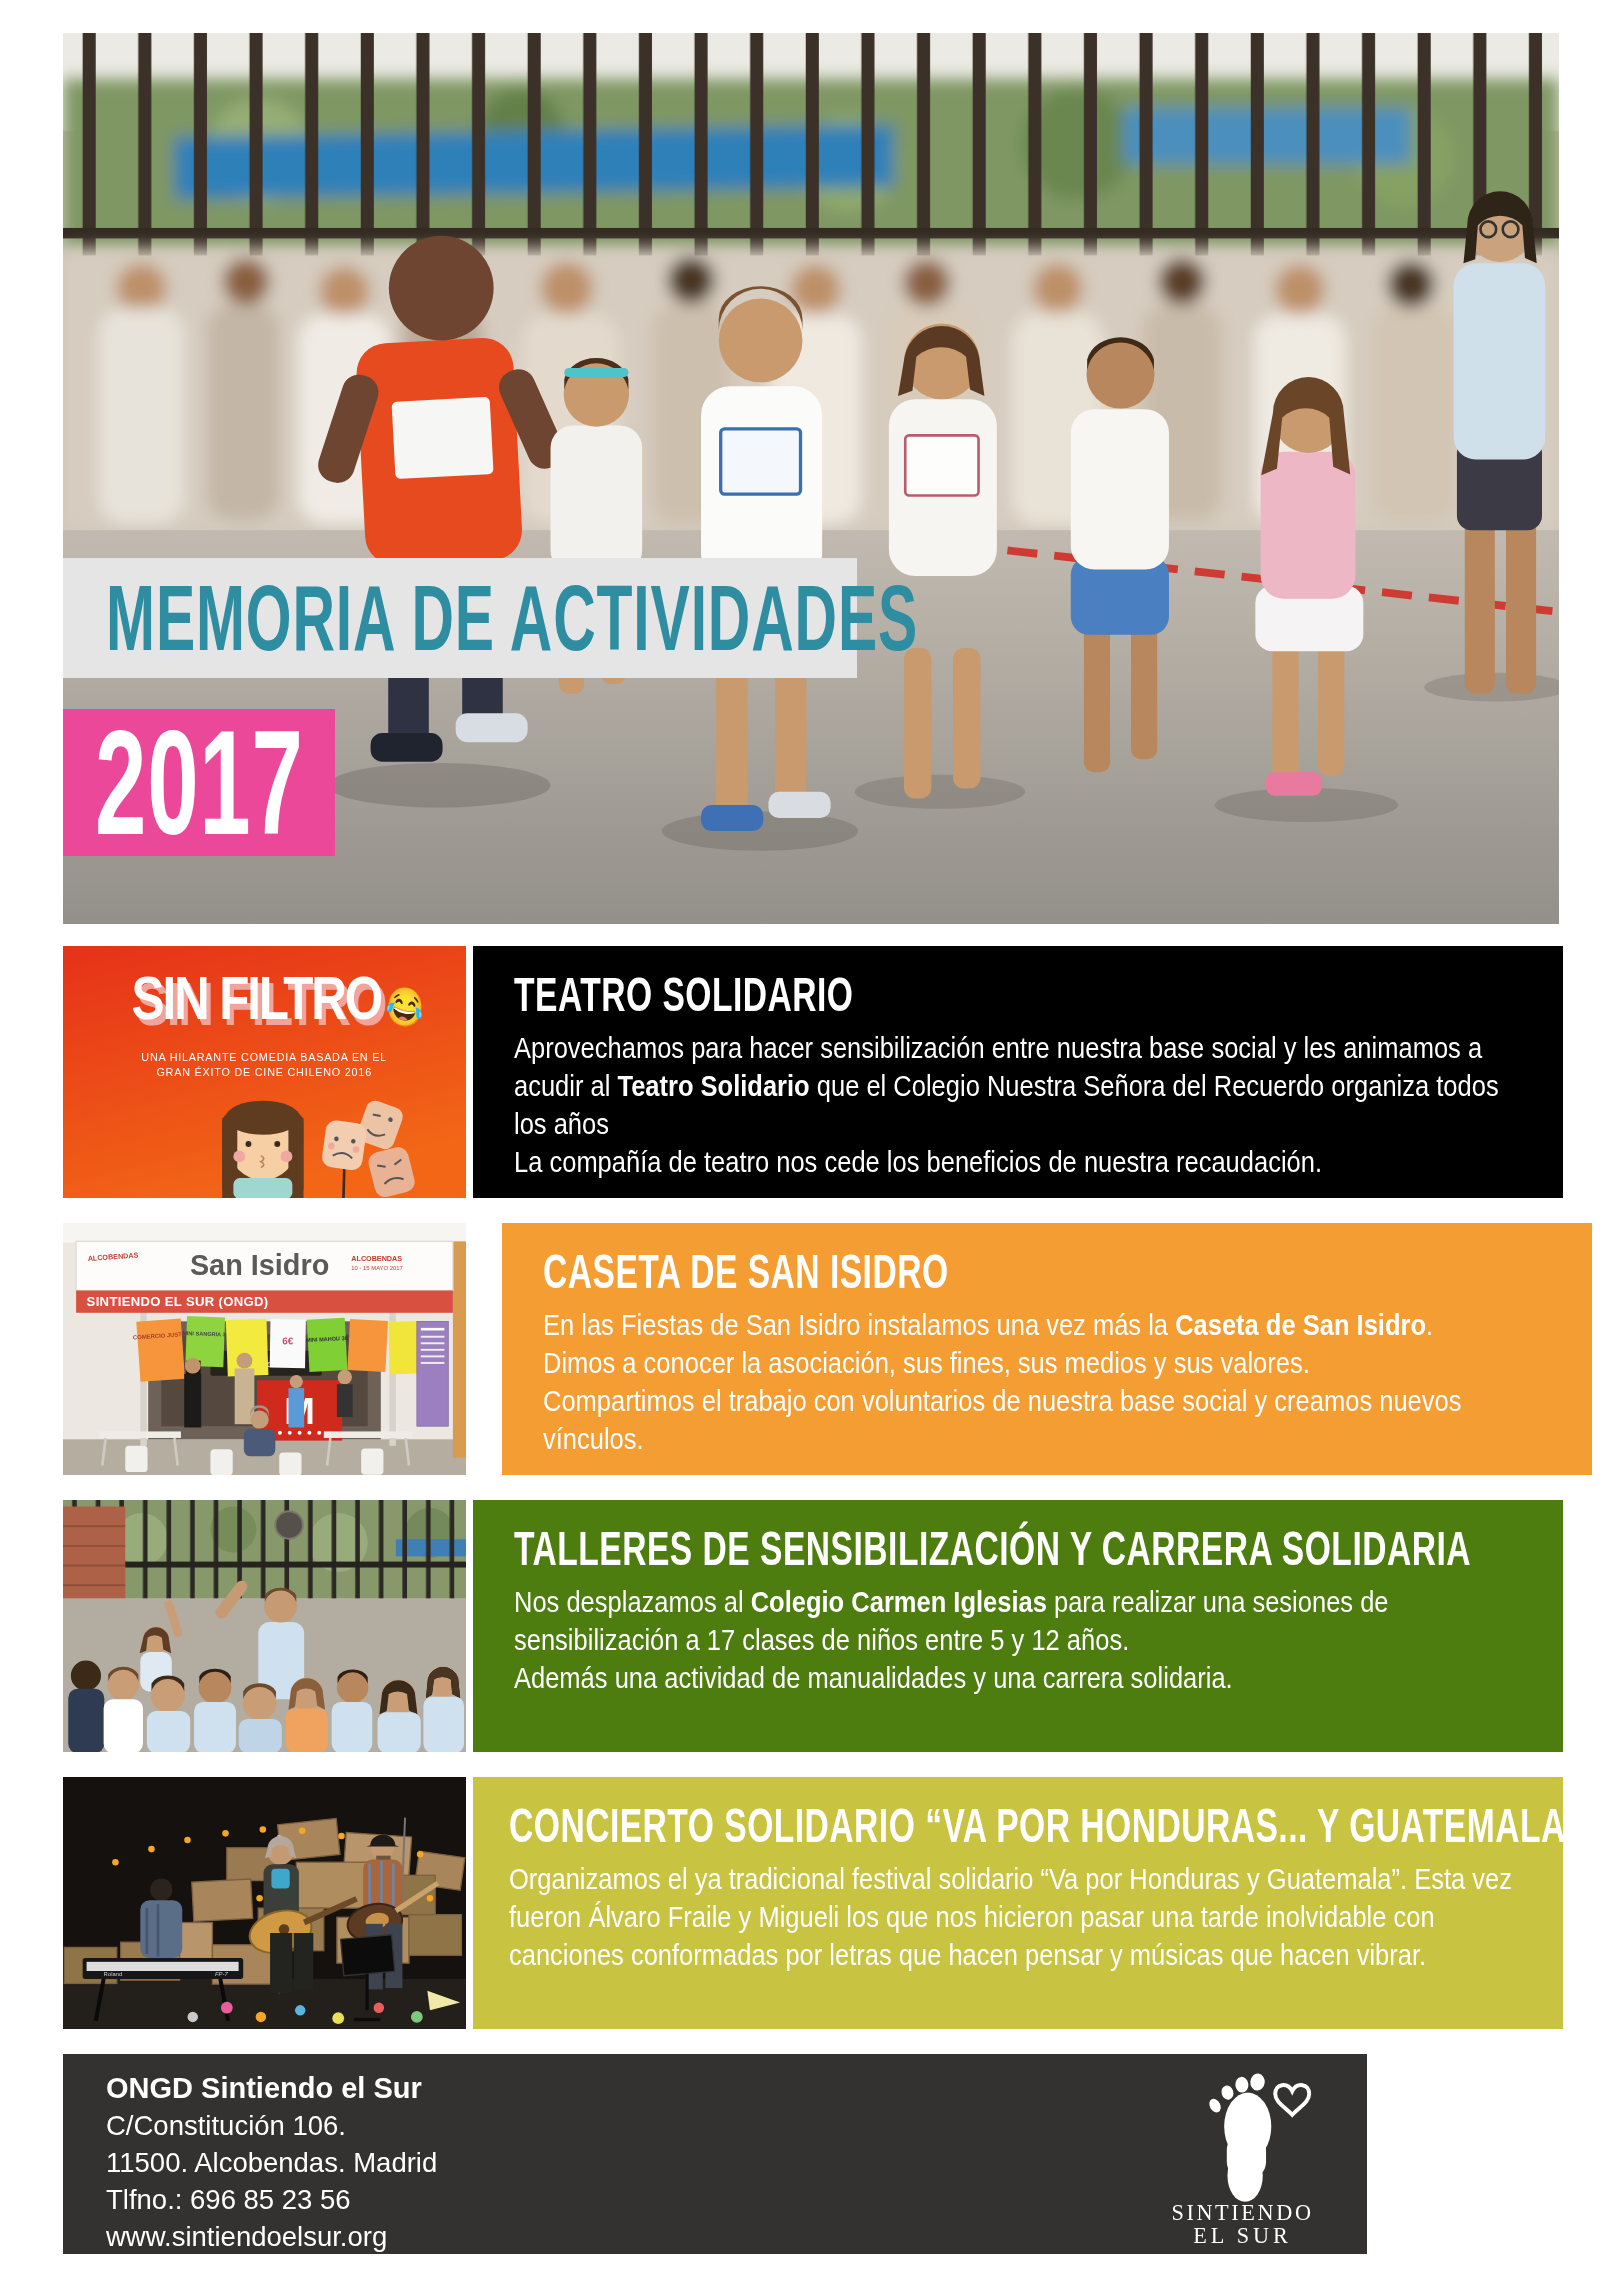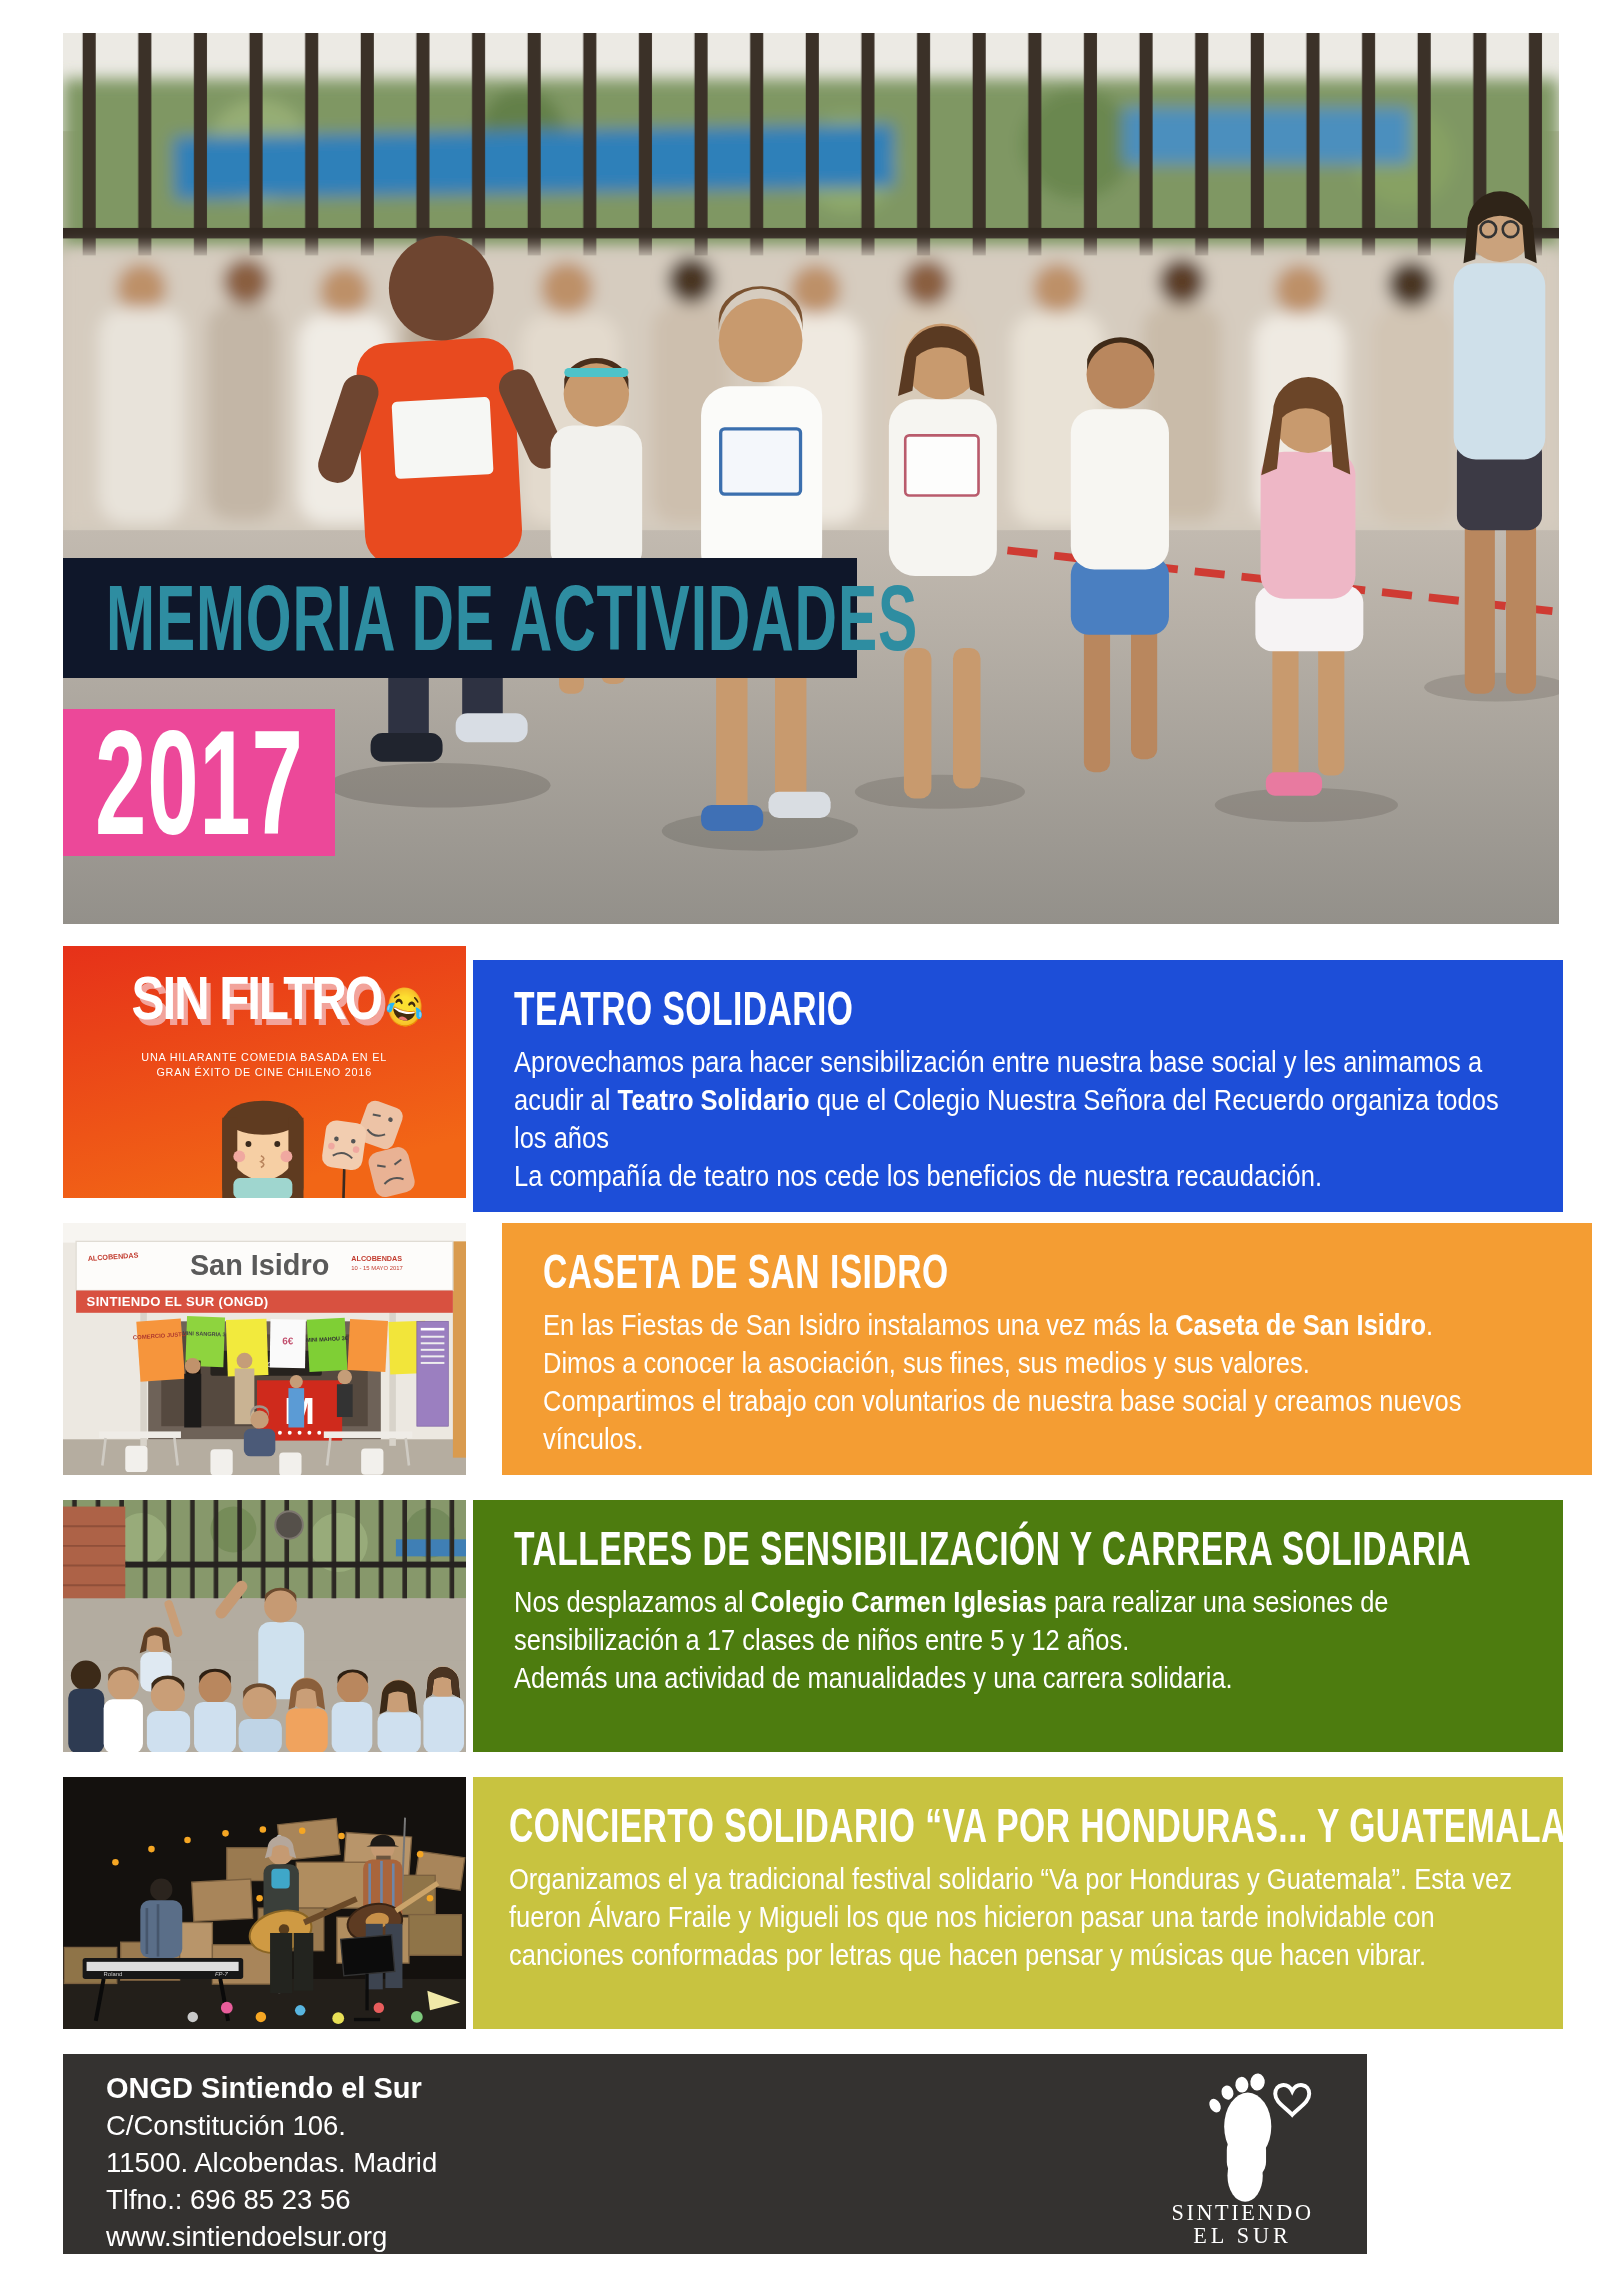--- a/index.html
+++ b/index.html
@@ -5,21 +5,21 @@
   html,body{margin:0;padding:0;}
   body{
     width:1623px;height:2295px;position:relative;background:#ffffff;
     font-family:"Liberation Sans", sans-serif;overflow:hidden;
   }
   .abs{position:absolute;}
 
   
   .hero-photo{left:63px;top:33px;width:1496px;height:891px;overflow:hidden;}
   .hero-photo svg{display:block;}
-  .title-band{left:63px;top:558px;width:794px;height:120px;background:#0f172a;display:flex;align-items:center;}
+  .title-band{left:63px;top:558px;width:794px;height:120px;background:#e5e5e5;display:flex;align-items:center;}
   .title-band .t{
     display:inline-block;margin-left:43px;font-size:92px;font-weight:700;color:#2e8da1;
     letter-spacing:1.3px;white-space:nowrap;transform:scaleX(0.64);transform-origin:0 50%;line-height:1;
   }
   .year-box{left:63px;top:709px;width:272px;height:147px;display:flex;align-items:center;justify-content:center;}
   .year-box .y{
     font-size:149px;font-weight:700;color:#ffffff;line-height:1;letter-spacing:1.3px;
     transform:scaleX(0.62);transform-origin:50% 50%;
   }
 
@@ -237,21 +237,21 @@
         </g>
         <g transform="rotate(-14 501 343)">
           <rect x="470" y="310" width="62" height="70" rx="16" fill="#e9b294"></rect>
           <line x1="482" y1="330" x2="494" y2="335" stroke="#555" stroke-width="3"></line>
           <line x1="520" y1="330" x2="508" y2="335" stroke="#555" stroke-width="3"></line>
           <path d="M486,360 q15,-10 30,0" stroke="#555" stroke-width="3" fill="none"></path>
         </g>
       </g>
     </svg>
   </div>
-  <div class="sec-text" style="background-color: #1d4ed8; margin-top: 14px;">
+  <div class="sec-text" style="background-color: #000000;">
     <h2 class="sec-heading">TEATRO SOLIDARIO</h2>
     <div class="sec-body squeeze">
       <p><span>Aprovechamos  para hacer sensibilización entre nuestra base  social y les animamos a acudir al </span><span class="b">Teatro Solidario</span><span> que el Colegio Nuestra Señora del Recuerdo organiza todos los años</span></p>
       <p>La compañía de teatro nos cede los beneficios de nuestra recaudación.</p>
     </div>
   </div>
 </div>
 
 <div class="abs section" style="top:1223px">
   <div class="sec-img">

